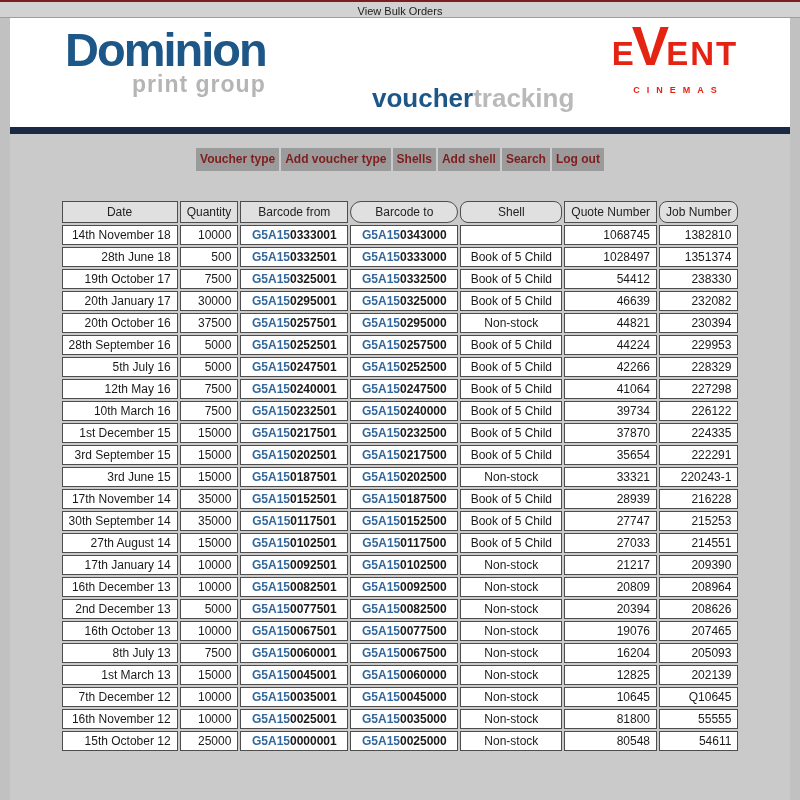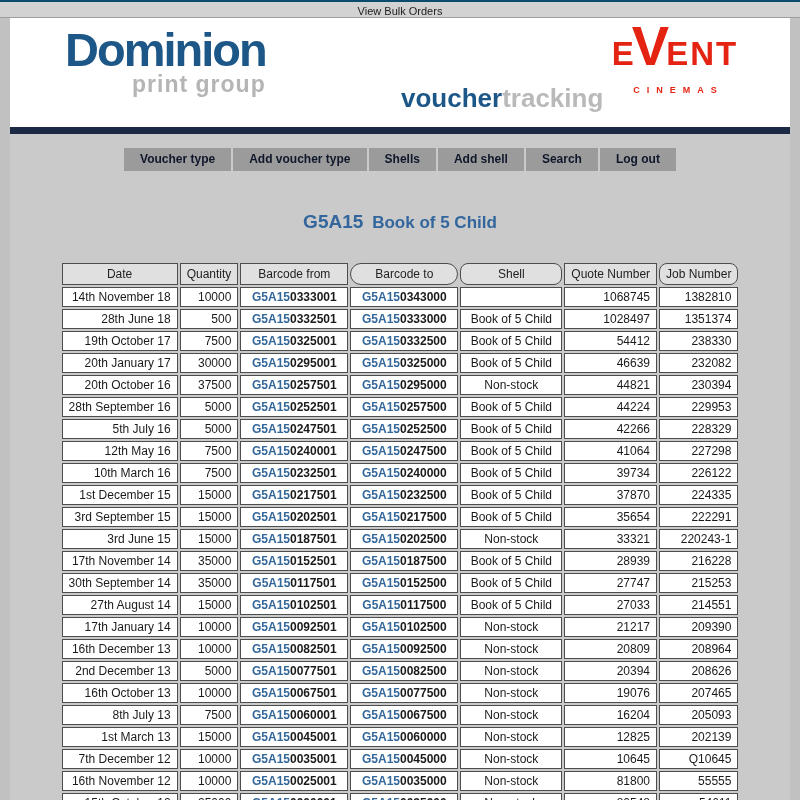--- a/index.html
+++ b/index.html
@@ -6,21 +6,21 @@
   html, body { width: 800px; height: 800px; }
   body {
     font-family: "Liberation Sans", sans-serif;
     background: #c1c1c1;
     overflow: hidden;
   }
   
   .top-bar {
     height: 18px;
     background: #d2d2d2;
-    border-top: 2px solid #0c4a6e;
+    border-top: 2px solid #7f1d1d;
     border-bottom: 1px solid #9e9e9e;
     text-align: center;
     line-height: 15px;
   }
   .top-link {
     font-size: 11px;
     color: #222;
     text-decoration: none;
     cursor: pointer;
   }
@@ -42,21 +42,21 @@
   }
   .tagline {
     text-align: right;
     color: #b5b5b5;
     font-weight: bold;
     font-size: 23px;
     letter-spacing: 1px;
     margin-top: 0px;
     line-height: 1;
   }
-  .apptitle { position: absolute; left: 391px; bottom: 16px; line-height: 1; }
+  .apptitle { position: absolute; left: 362px; bottom: 16px; line-height: 1; }
   .at-primary { color: #1d5787; font-weight: bold; font-size: 26px; }
   .at-secondary { color: #b9b9b9; font-weight: bold; font-size: 26px; }
   .event-logo { position: absolute; right: 50px; top: 8px; width: 130px; }
   .event-word {
     color: #e42313;
     font-weight: bold;
     display: flex;
     align-items: flex-end;
     justify-content: center;
     line-height: 0.75;
@@ -78,24 +78,24 @@
   .content { background: #cacaca; flex: 1 1 auto; }
   
   .menu {
     margin-top: 14px;
     display: flex;
     justify-content: center;
     gap: 2px;
   }
   .menu-btn {
     background: #9b9b9b;
-    color: #0f172a;
+    color: #7f1d1d;
     font-size: 12px;
     font-weight: bold;
-    padding: 4px 16px 5px;
+    padding: 4px 4px 5px;
     text-decoration: none;
     cursor: pointer;
     white-space: nowrap;
   }
   
   .page-title { text-align: center; margin-top: 30px; line-height: 1; }
   .pt-code { color: #33669c; font-weight: bold; font-size: 19px; }
   .pt-name { color: #33669c; font-weight: bold; font-size: 17px; }
   
   table.orders {
@@ -160,22 +160,20 @@
   <div class="content">
     <nav class="menu" id="nav">
         <a class="menu-btn">Voucher type</a>
         <a class="menu-btn">Add voucher type</a>
         <a class="menu-btn">Shells</a>
         <a class="menu-btn">Add shell</a>
         <a class="menu-btn">Search</a>
         <a class="menu-btn">Log out</a>
       </nav>
 
-    <h1 class="page-title"><span class="pt-code">G5A15</span>
-      <span class="pt-name">Book of 5 Child</span></h1>
 
     <table class="orders">
       <thead id="thead">
           <tr>
             <th class="col-date">Date</th>
             <th class="col-qty">Quantity</th>
             <th class="col-from">Barcode from</th>
             <th class="col-to">Barcode to</th>
             <th class="col-shell">Shell</th>
             <th class="col-quote">Quote Number</th>

